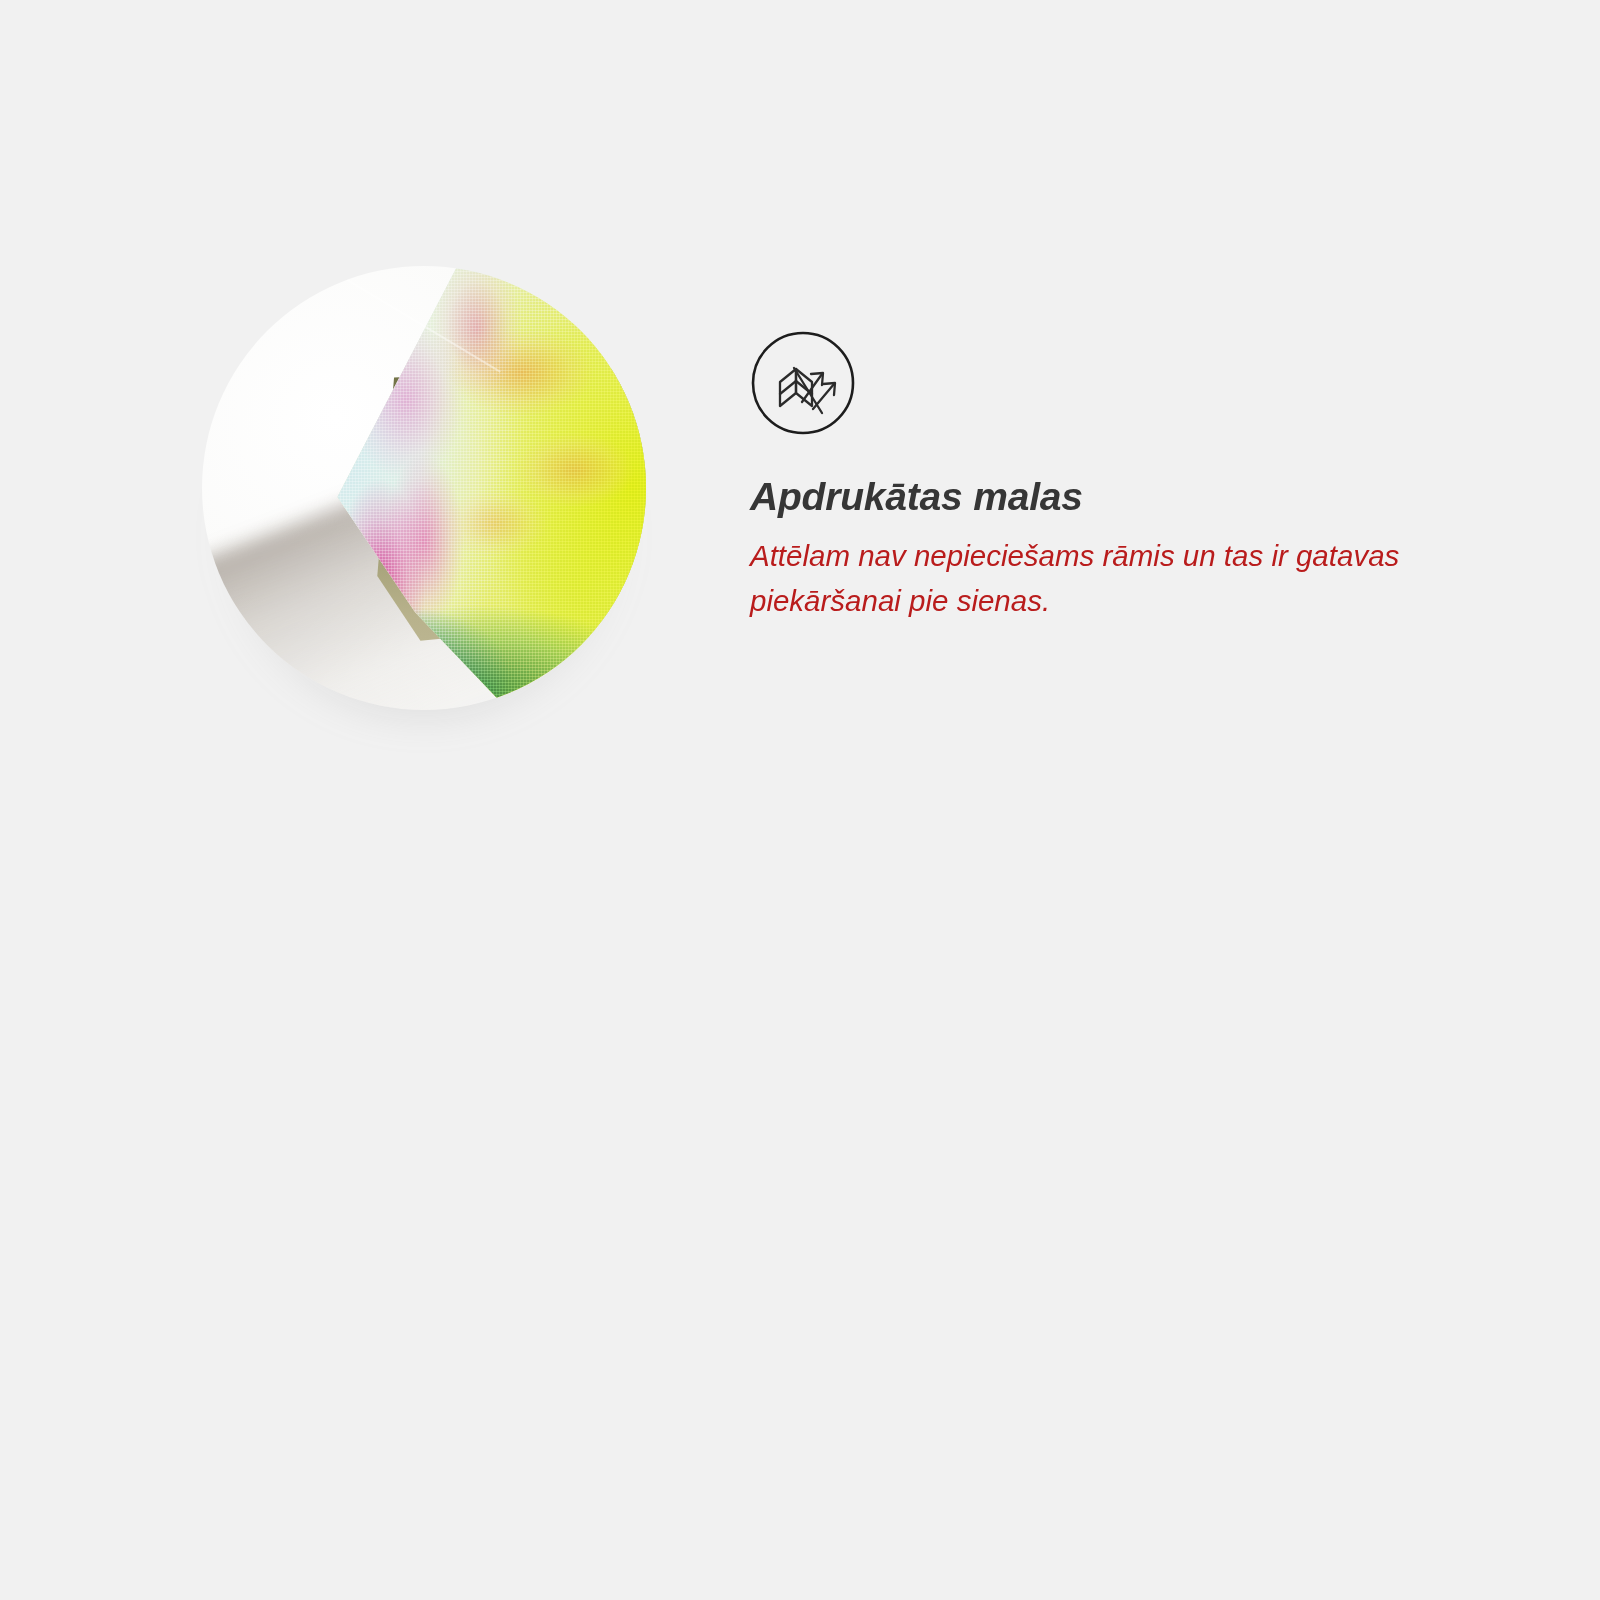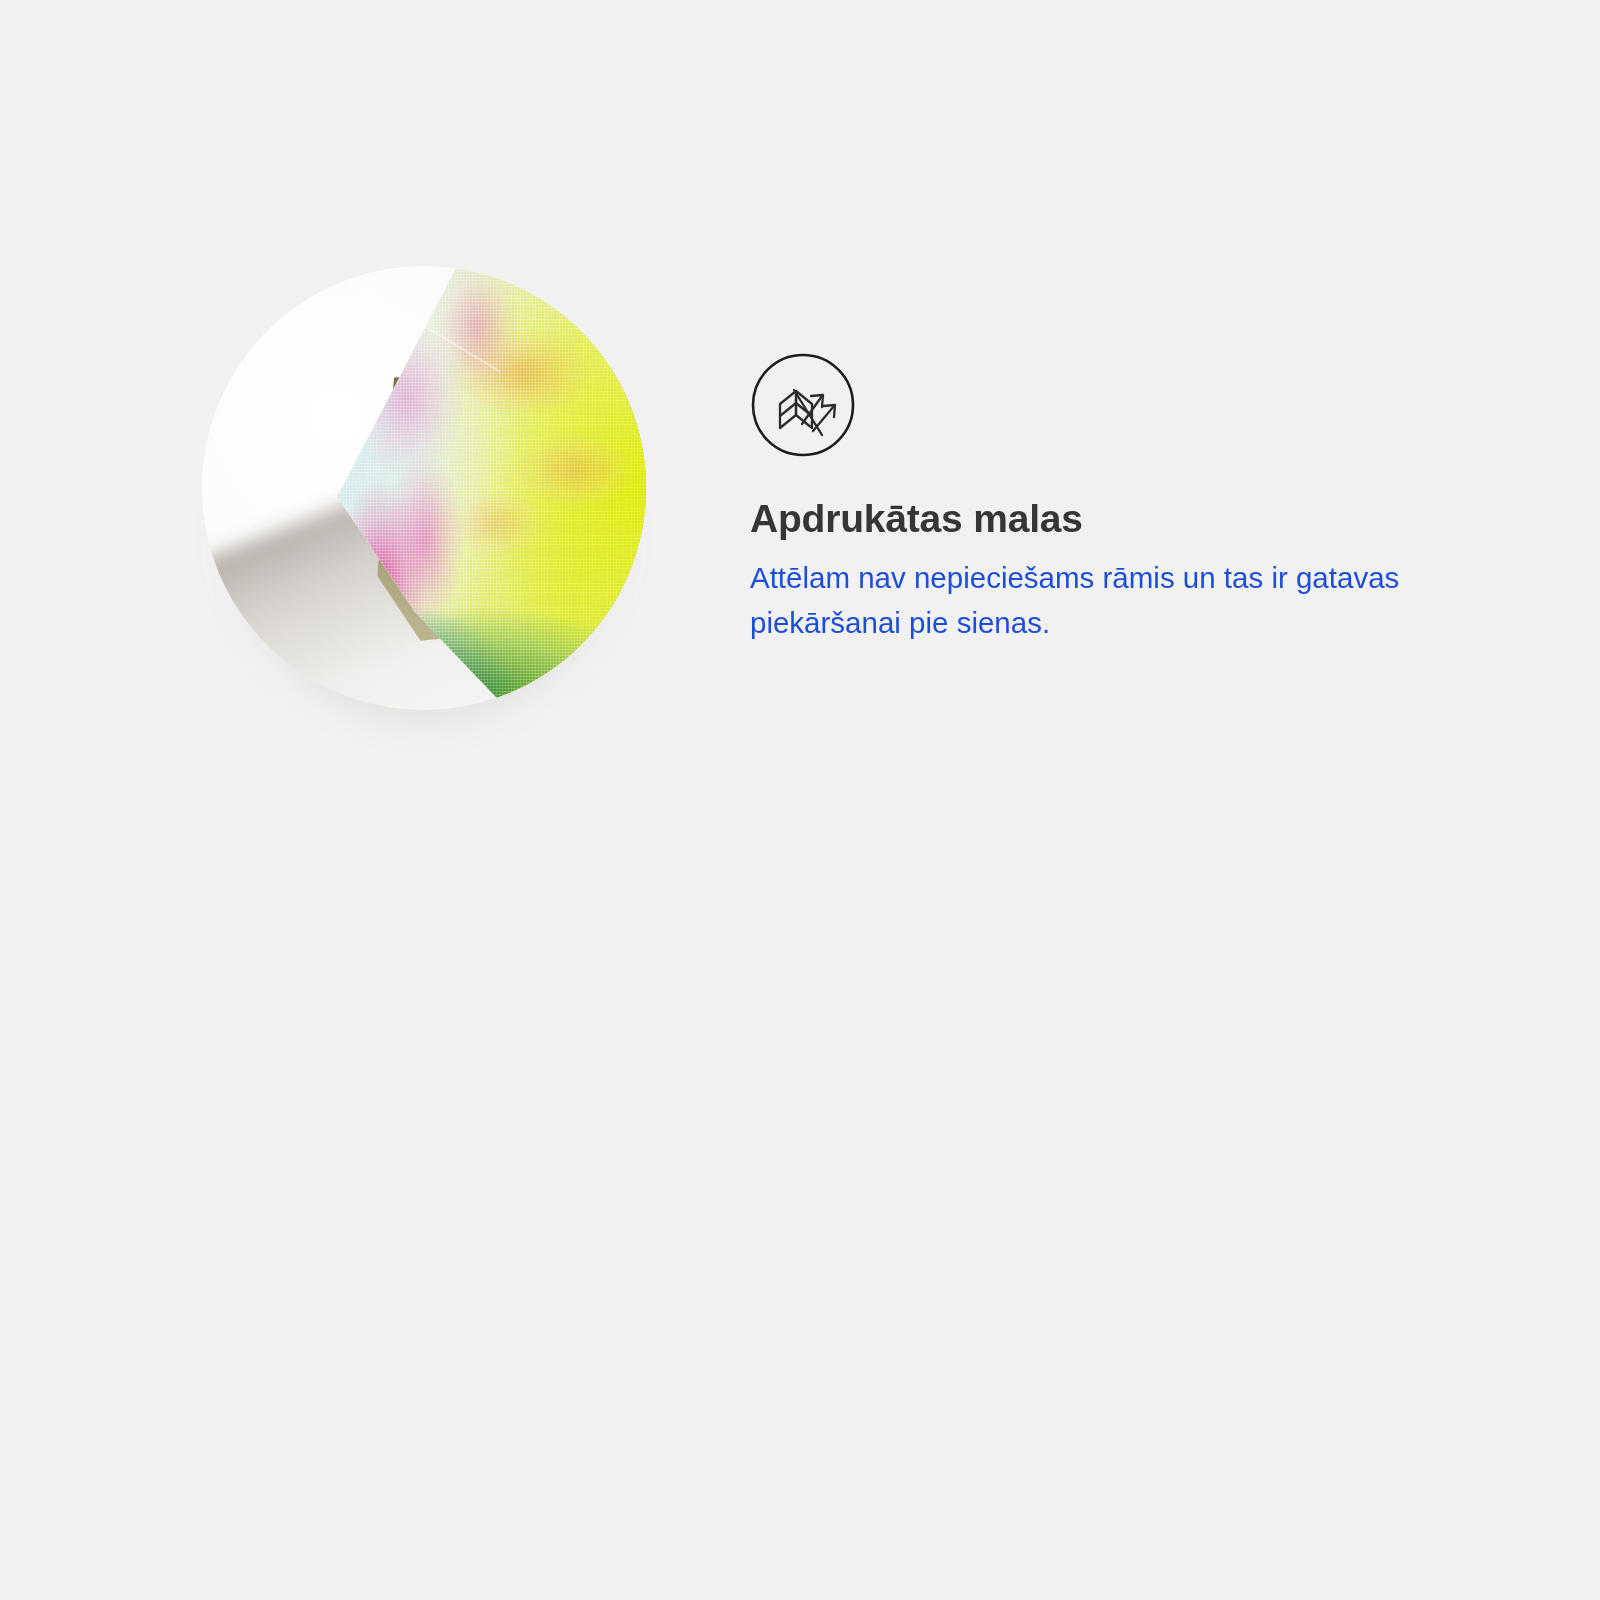--- a/index.html
+++ b/index.html
@@ -150,42 +150,42 @@
     transform-origin: 0% 0%;
     opacity: .55;
   }
 
   
   .text-col {
     position: absolute;
     left: 750px;
     width: 740px;
   }
-  #text-printed-edges { top: 352px; }
+  #text-printed-edges { top: 330px; font-style: italic; }
 
   .icon-badge {
     width: 106px;
     height: 106px;
     display: block;
   }
   .icon-badge svg { display: block; width: 106px; height: 106px; }
 
   .feature-title {
     font-size: 39px;
     font-weight: bold;
     color: #363636;
     letter-spacing: -0.2px;
     line-height: 1.1;
   }
   #text-printed-edges .feature-title { margin-top: 40px; }
 
   .feature-desc {
     font-size: 29.5px;
     font-weight: normal;
-    color: #1d4ed8;
+    color: #b91c1c;
     line-height: 45px;
     max-width: 730px;
     margin-top: 14px;
   }
 </style>
 </head>
 <body>
 
 <div class="page">
 

